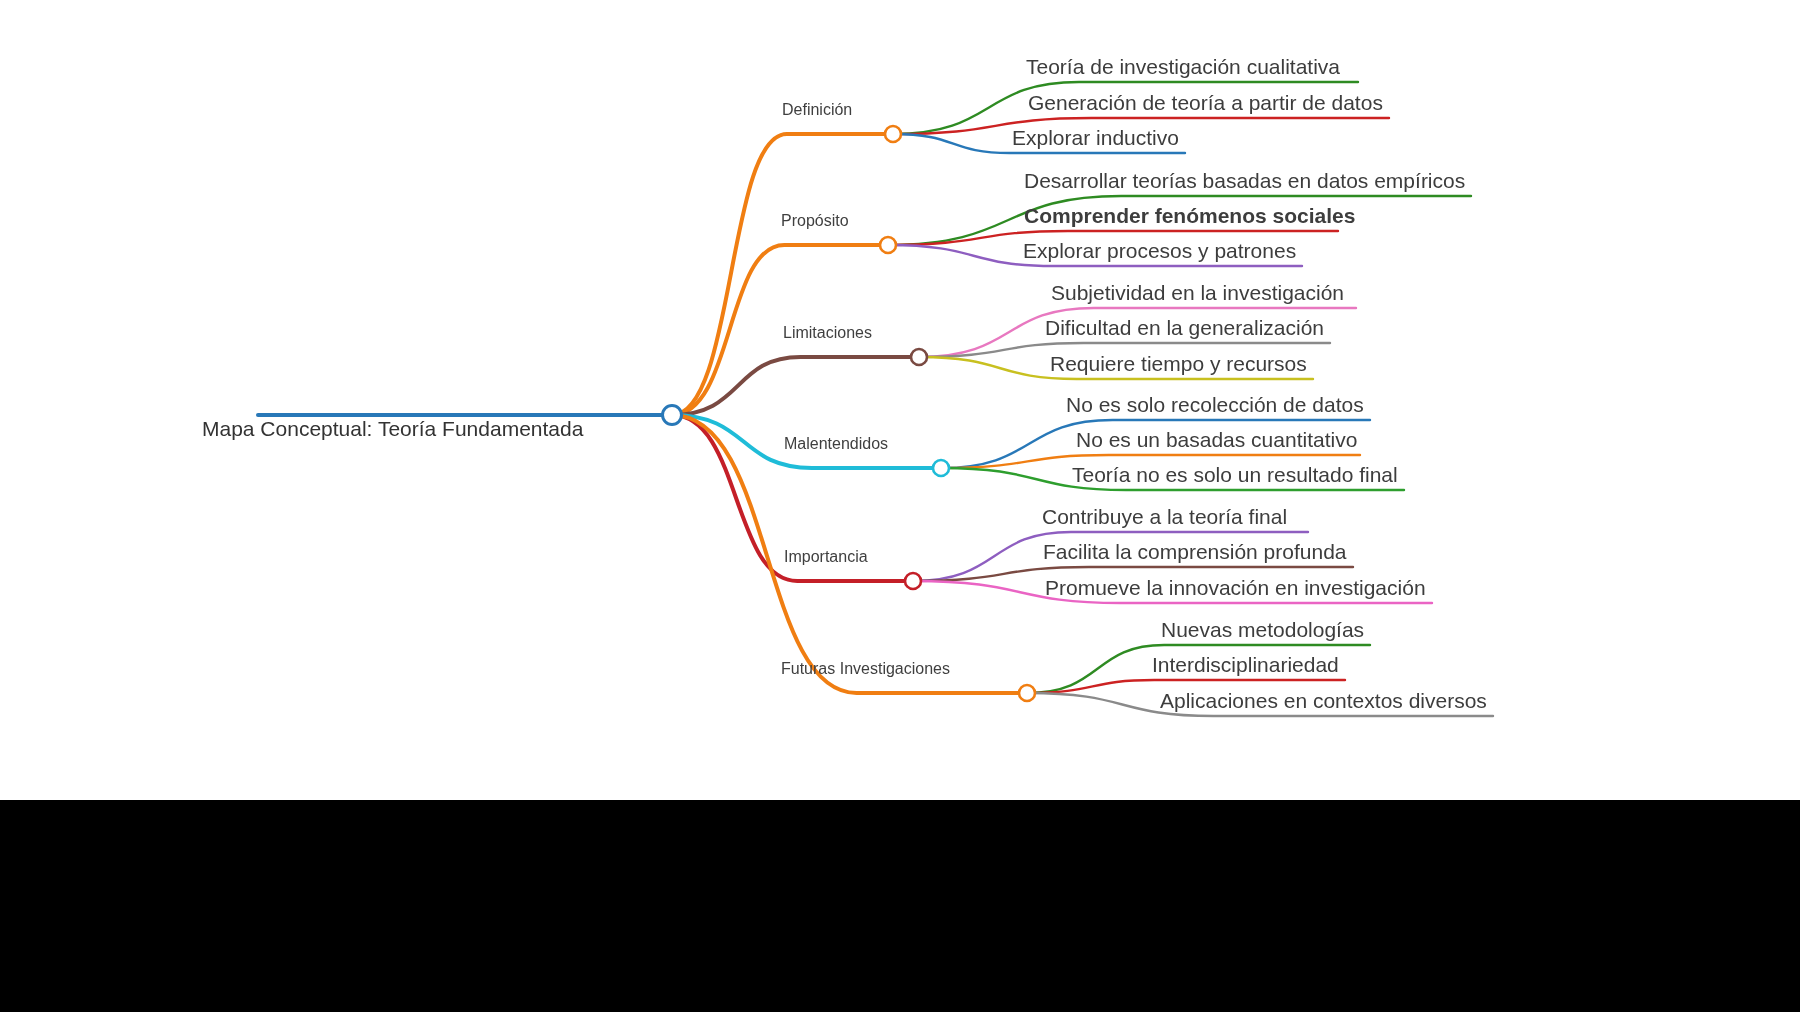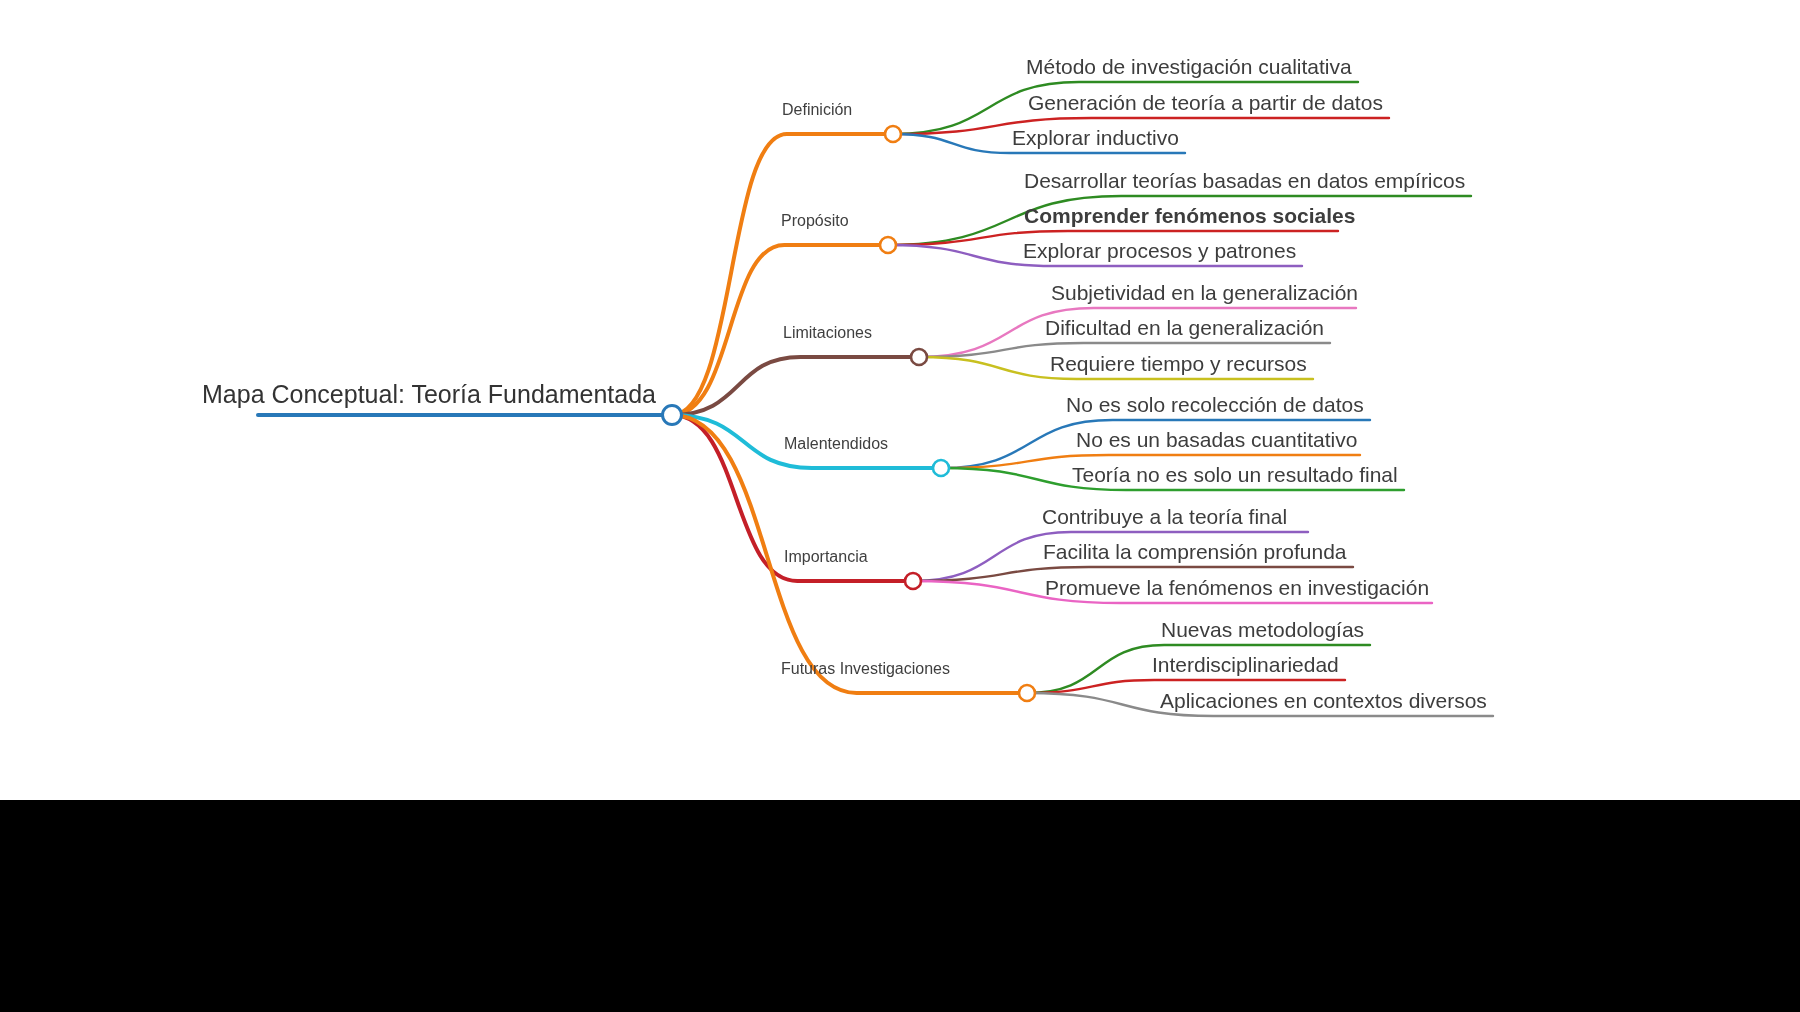--- a/index.html
+++ b/index.html
@@ -35,22 +35,23 @@
     height: 800px;
   }
   .node-label {
     position: absolute;
     white-space: nowrap;
     color: #3a3a3a;
     font-family: "Liberation Sans", sans-serif;
     line-height: 1;
   }
   .root-label {
-    font-size: 25px;
+    font-size: 21px;
     color: #333333;
+    margin-top: 36px;
   }
   .branch-label {
     font-size: 16px;
     color: #3f3f3f;
   }
   .leaf-label {
     font-size: 21px;
     color: #3d3d3d;
   }
   #bottom-bar {
@@ -102,39 +103,39 @@
           <circle cx="919" cy="357" r="8" fill="#ffffff" stroke="#7a4a42" stroke-width="2.6"></circle>
           <circle cx="941" cy="468" r="8" fill="#ffffff" stroke="#1fbcd8" stroke-width="2.6"></circle>
           <circle cx="913" cy="581" r="8" fill="#ffffff" stroke="#c41f28" stroke-width="2.6"></circle>
           <circle cx="1027" cy="693" r="8" fill="#ffffff" stroke="#f07e12" stroke-width="2.6"></circle>
           <circle cx="672" cy="415" r="9.5" fill="#ffffff" stroke="#2878b8" stroke-width="3"></circle>
         </g>
     </svg>
     <div id="labels">
         <div class="node-label root-label" style="left: 202px; top: 382px;">Mapa Conceptual: Teoría Fundamentada</div>
         <div class="node-label branch-label" style="left: 782px; top: 102px;">Definición</div>
-        <div class="node-label leaf-label" style="left: 1026px; top: 56px;">Método de investigación cualitativa</div>
+        <div class="node-label leaf-label" style="left: 1026px; top: 56px;">Teoría de investigación cualitativa</div>
         <div class="node-label leaf-label" style="left: 1028px; top: 92px;">Generación de teoría a partir de datos</div>
         <div class="node-label leaf-label" style="left: 1012px; top: 127px;">Explorar inductivo</div>
         <div class="node-label branch-label" style="left: 781px; top: 213px;">Propósito</div>
         <div class="node-label leaf-label" style="left: 1024px; top: 170px;">Desarrollar teorías basadas en datos empíricos</div>
         <div class="node-label leaf-label" style="left: 1024px; top: 205px; font-weight: bold;">Comprender fenómenos sociales</div>
         <div class="node-label leaf-label" style="left: 1023px; top: 240px;">Explorar procesos y patrones</div>
         <div class="node-label branch-label" style="left: 783px; top: 325px;">Limitaciones</div>
-        <div class="node-label leaf-label" style="left: 1051px; top: 282px;">Subjetividad en la generalización</div>
+        <div class="node-label leaf-label" style="left: 1051px; top: 282px;">Subjetividad en la investigación</div>
         <div class="node-label leaf-label" style="left: 1045px; top: 317px;">Dificultad en la generalización</div>
         <div class="node-label leaf-label" style="left: 1050px; top: 353px;">Requiere tiempo y recursos</div>
         <div class="node-label branch-label" style="left: 784px; top: 436px;">Malentendidos</div>
         <div class="node-label leaf-label" style="left: 1066px; top: 394px;">No es solo recolección de datos</div>
         <div class="node-label leaf-label" style="left: 1076px; top: 429px;">No es un basadas cuantitativo</div>
         <div class="node-label leaf-label" style="left: 1072px; top: 464px;">Teoría no es solo un resultado final</div>
         <div class="node-label branch-label" style="left: 784px; top: 549px;">Importancia</div>
         <div class="node-label leaf-label" style="left: 1042px; top: 506px;">Contribuye a la teoría final</div>
         <div class="node-label leaf-label" style="left: 1043px; top: 541px;">Facilita la comprensión profunda</div>
-        <div class="node-label leaf-label" style="left: 1045px; top: 577px;">Promueve la fenómenos en investigación</div>
+        <div class="node-label leaf-label" style="left: 1045px; top: 577px;">Promueve la innovación en investigación</div>
         <div class="node-label branch-label" style="left: 781px; top: 661px;">Futuras Investigaciones</div>
         <div class="node-label leaf-label" style="left: 1161px; top: 619px;">Nuevas metodologías</div>
         <div class="node-label leaf-label" style="left: 1152px; top: 654px;">Interdisciplinariedad</div>
         <div class="node-label leaf-label" style="left: 1160px; top: 690px;">Aplicaciones en contextos diversos</div>
       </div>
   </div>
 
   <div id="bottom-bar"></div>
 
 </div>

